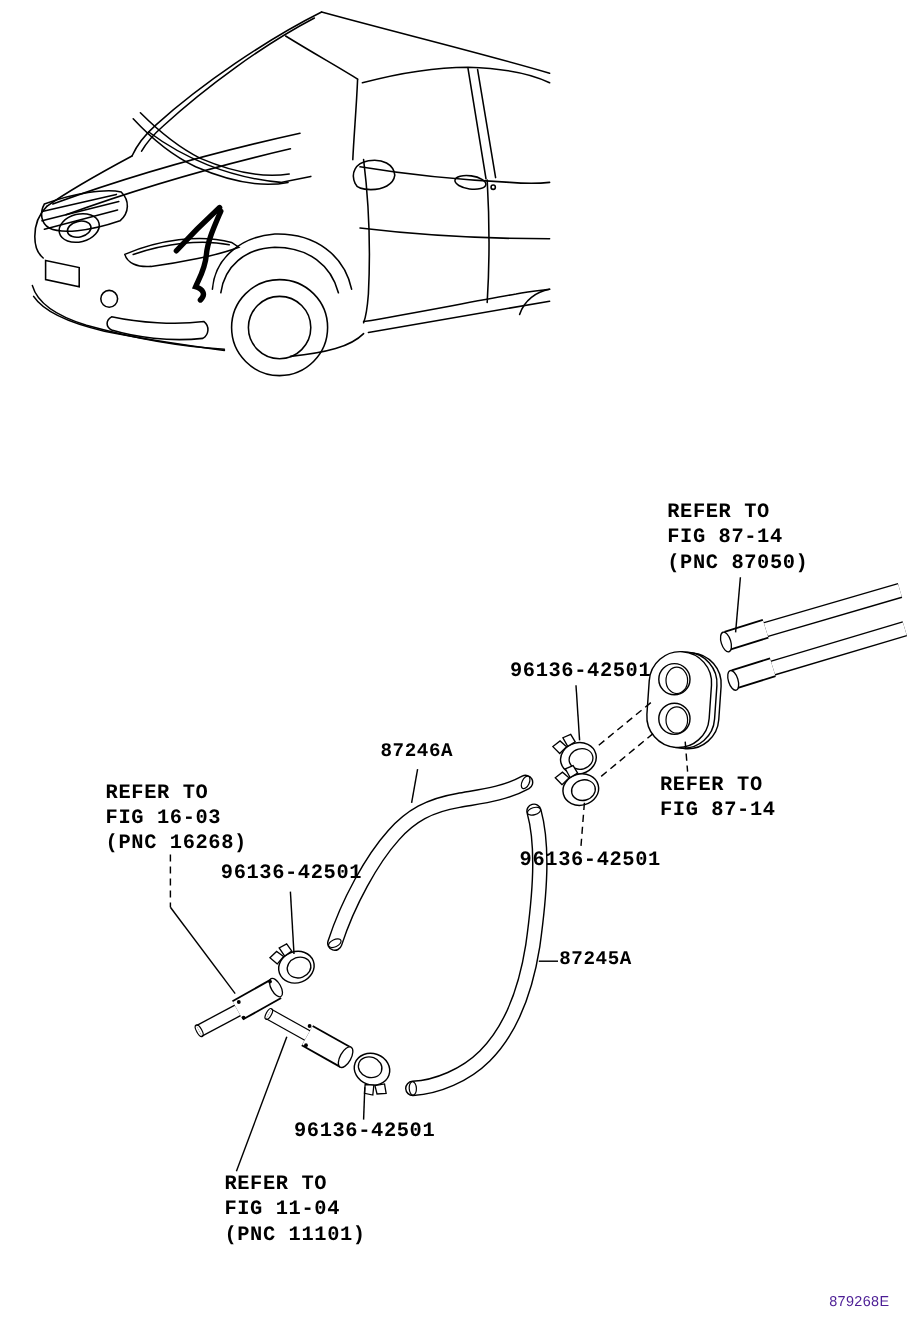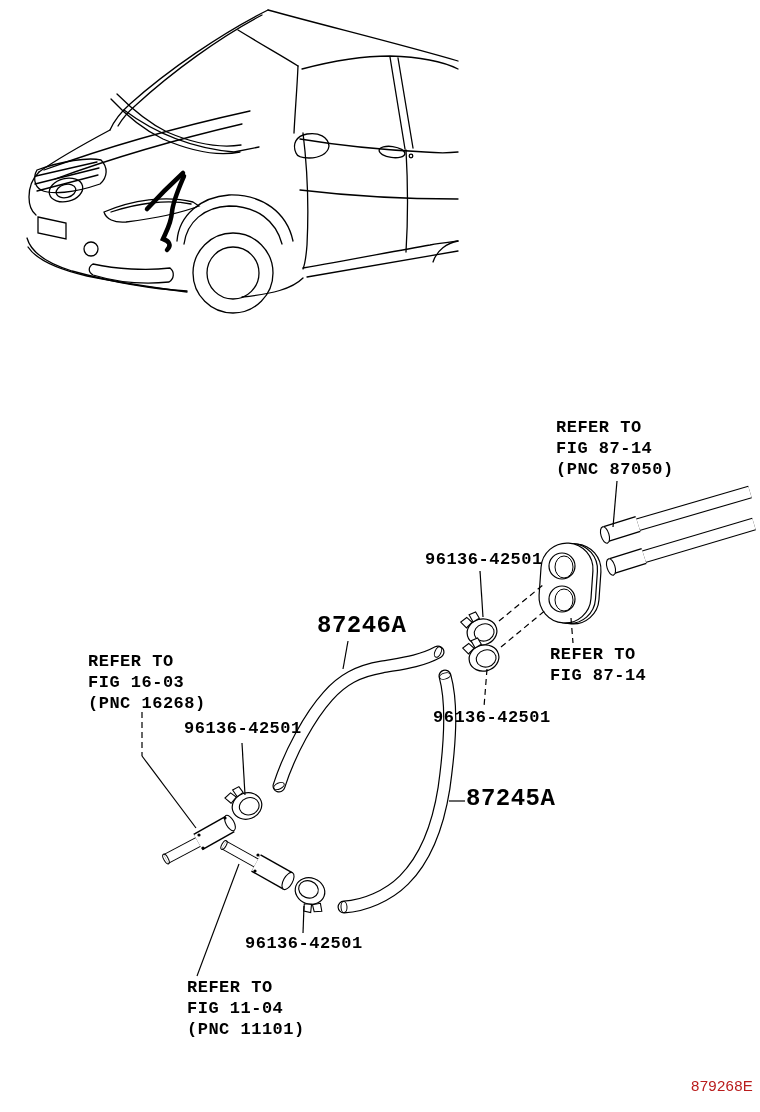--- a/index.html
+++ b/index.html
@@ -1,23 +1,23 @@
 <!DOCTYPE html>
 <html><head>
 <meta charset="utf-8">
 <style>
   html,body{margin:0;padding:0;background:#fff;}
   .stage{position:relative;width:760px;height:1112px;background:#ffffff;overflow:hidden;
          font-family:"Liberation Mono",monospace;color:#000;}
   svg{position:absolute;left:0;top:0;}
   .lbl{position:absolute;font-family:"Liberation Mono",monospace;font-weight:bold;
        color:#000;white-space:pre-line;font-size:17px;line-height:21px;letter-spacing:.5px;}
-  .lbl-big{font-size:24px;line-height:22px;}
+  .lbl-big{font-size:16px;line-height:22px;}
   .figcode{position:absolute;font-family:"Liberation Sans",sans-serif;font-weight:normal;
-       color:#b91c1c;font-size:15px;letter-spacing:.3px;}
+       color:#4c1d95;font-size:12px;letter-spacing:.3px;}
   #l-refer87050{left:556px;top:417px;}
   #l-clamp-top{left:425px;top:549px;}
   #l-87246a{left:317px;top:615px;}
   #l-refer8714{left:550px;top:644px;}
   #l-refer1603{left:88px;top:651px;}
   #l-clamp-left{left:184px;top:718px;}
   #l-clamp-mid{left:433px;top:707px;}
   #l-87245a{left:466px;top:788px;}
   #l-clamp-bottom{left:245px;top:933px;}
   #l-refer1104{left:187px;top:977px;}

